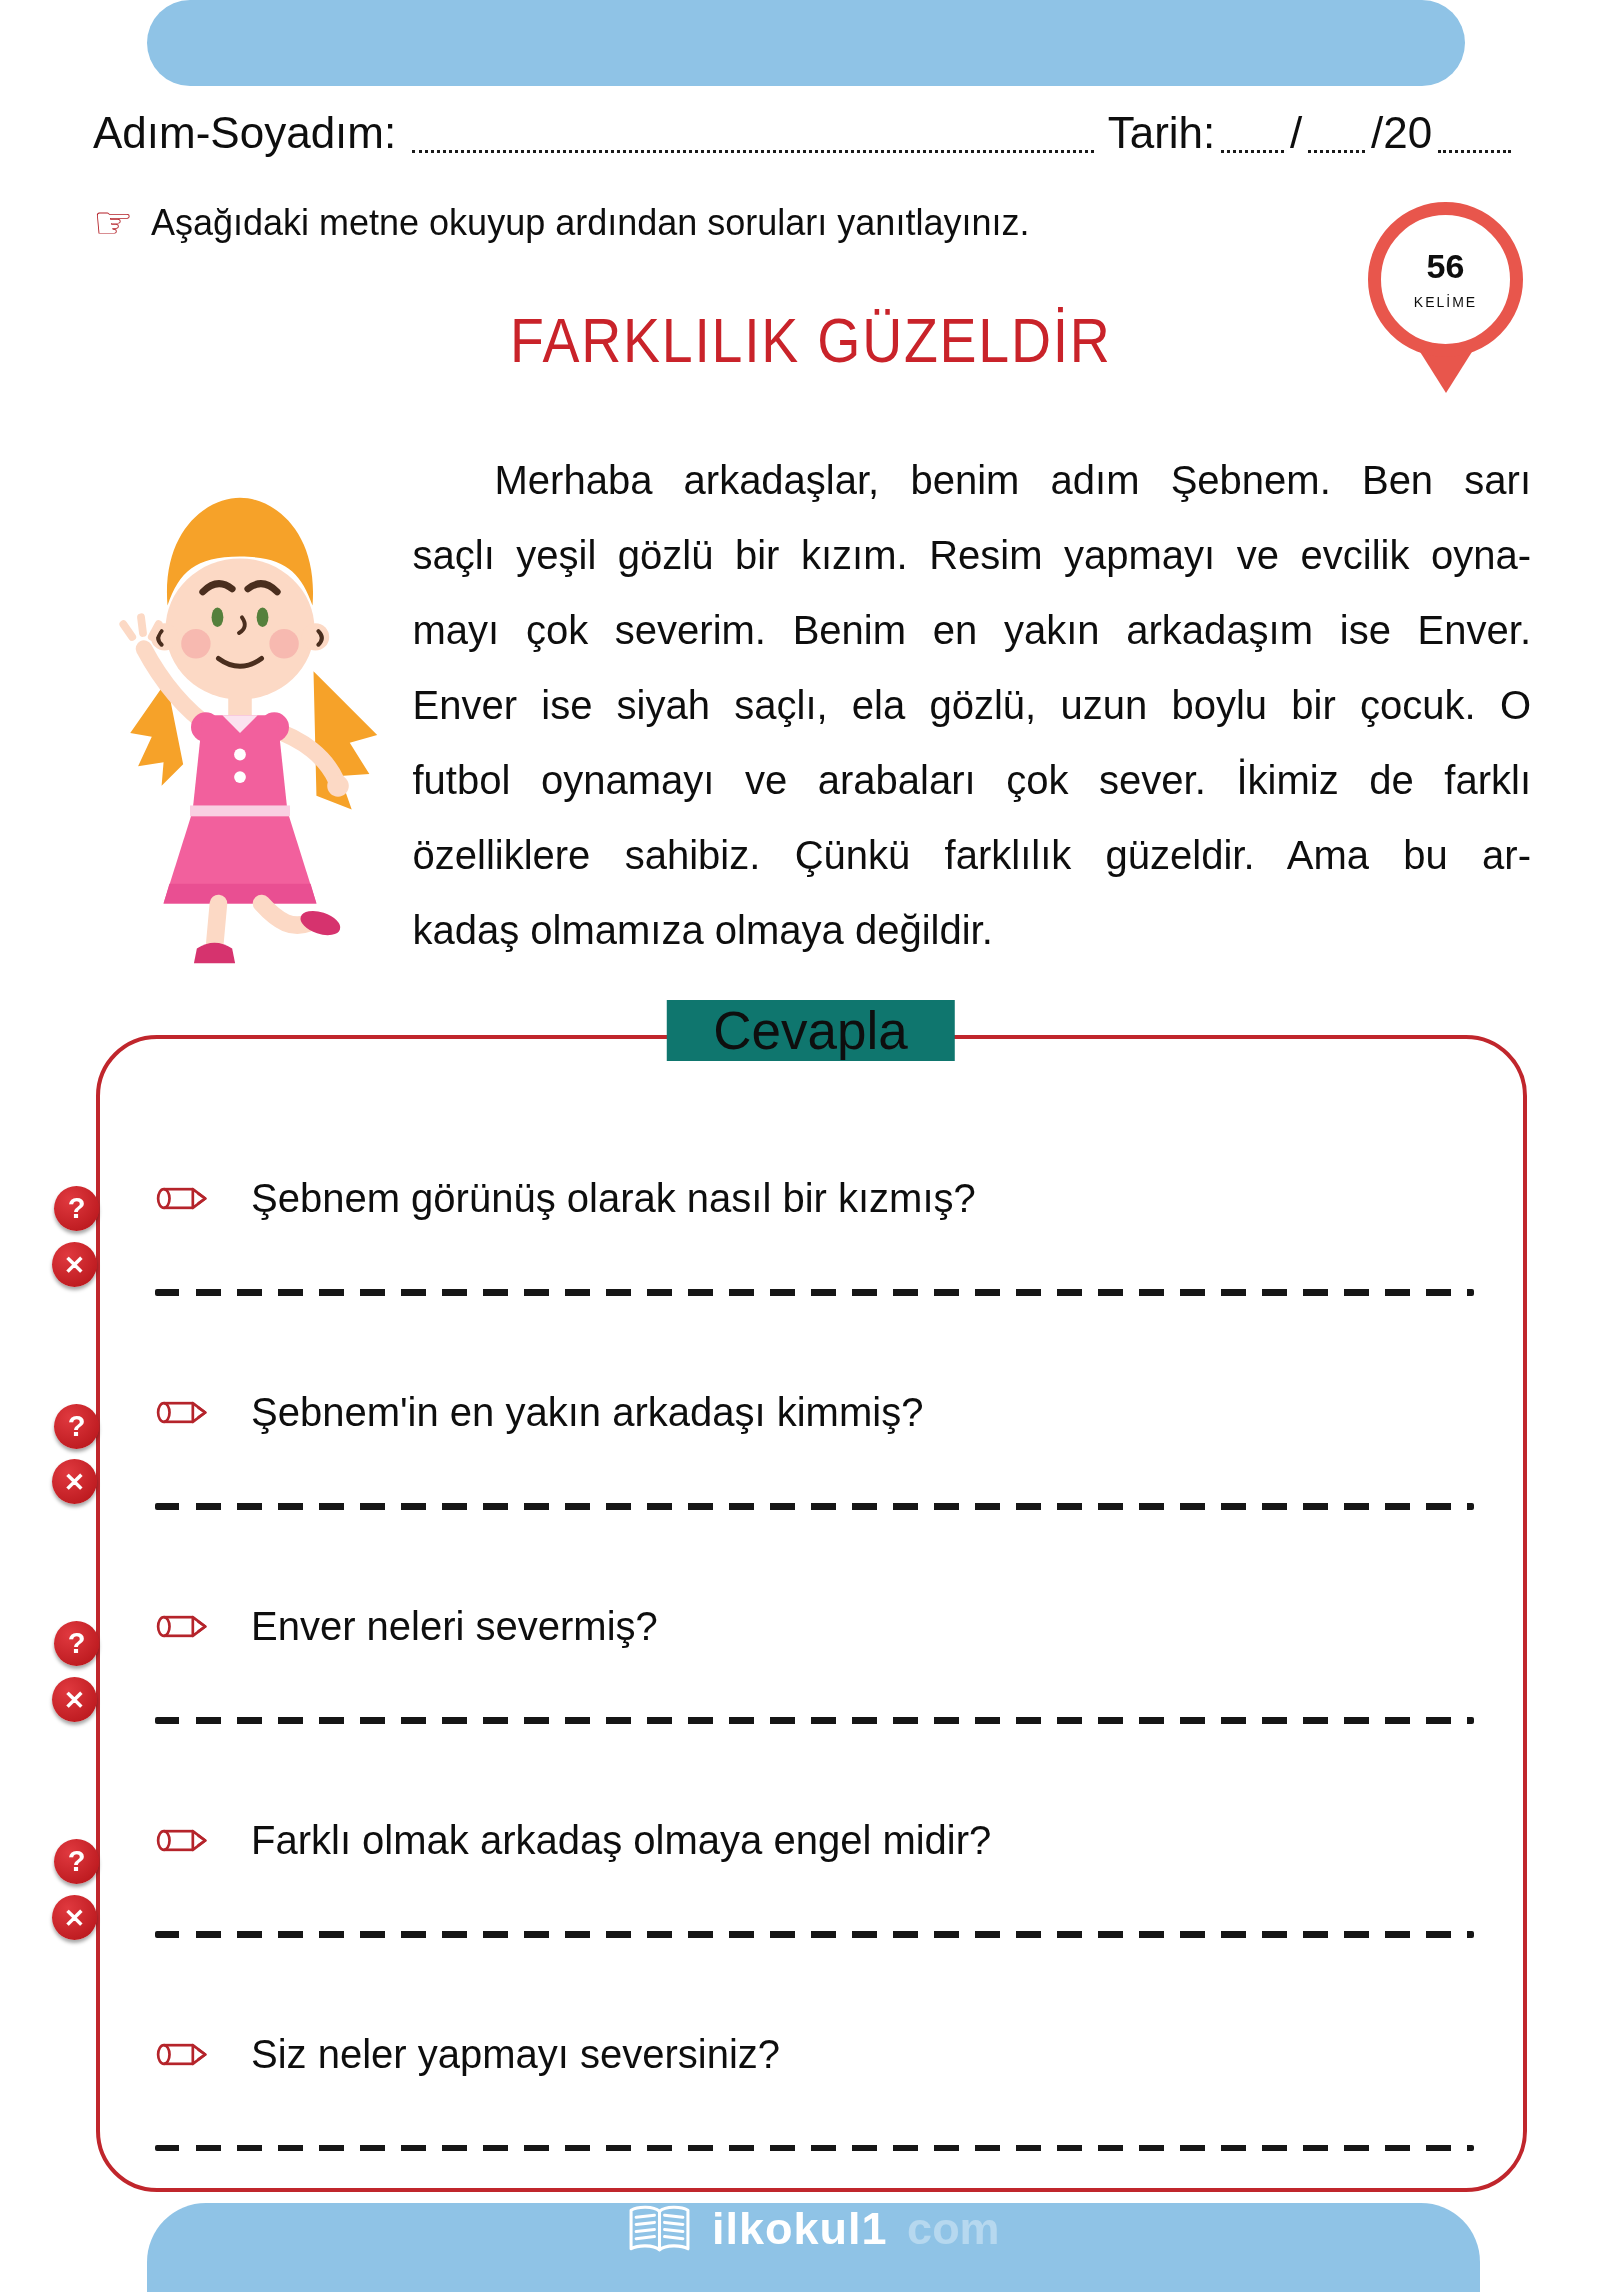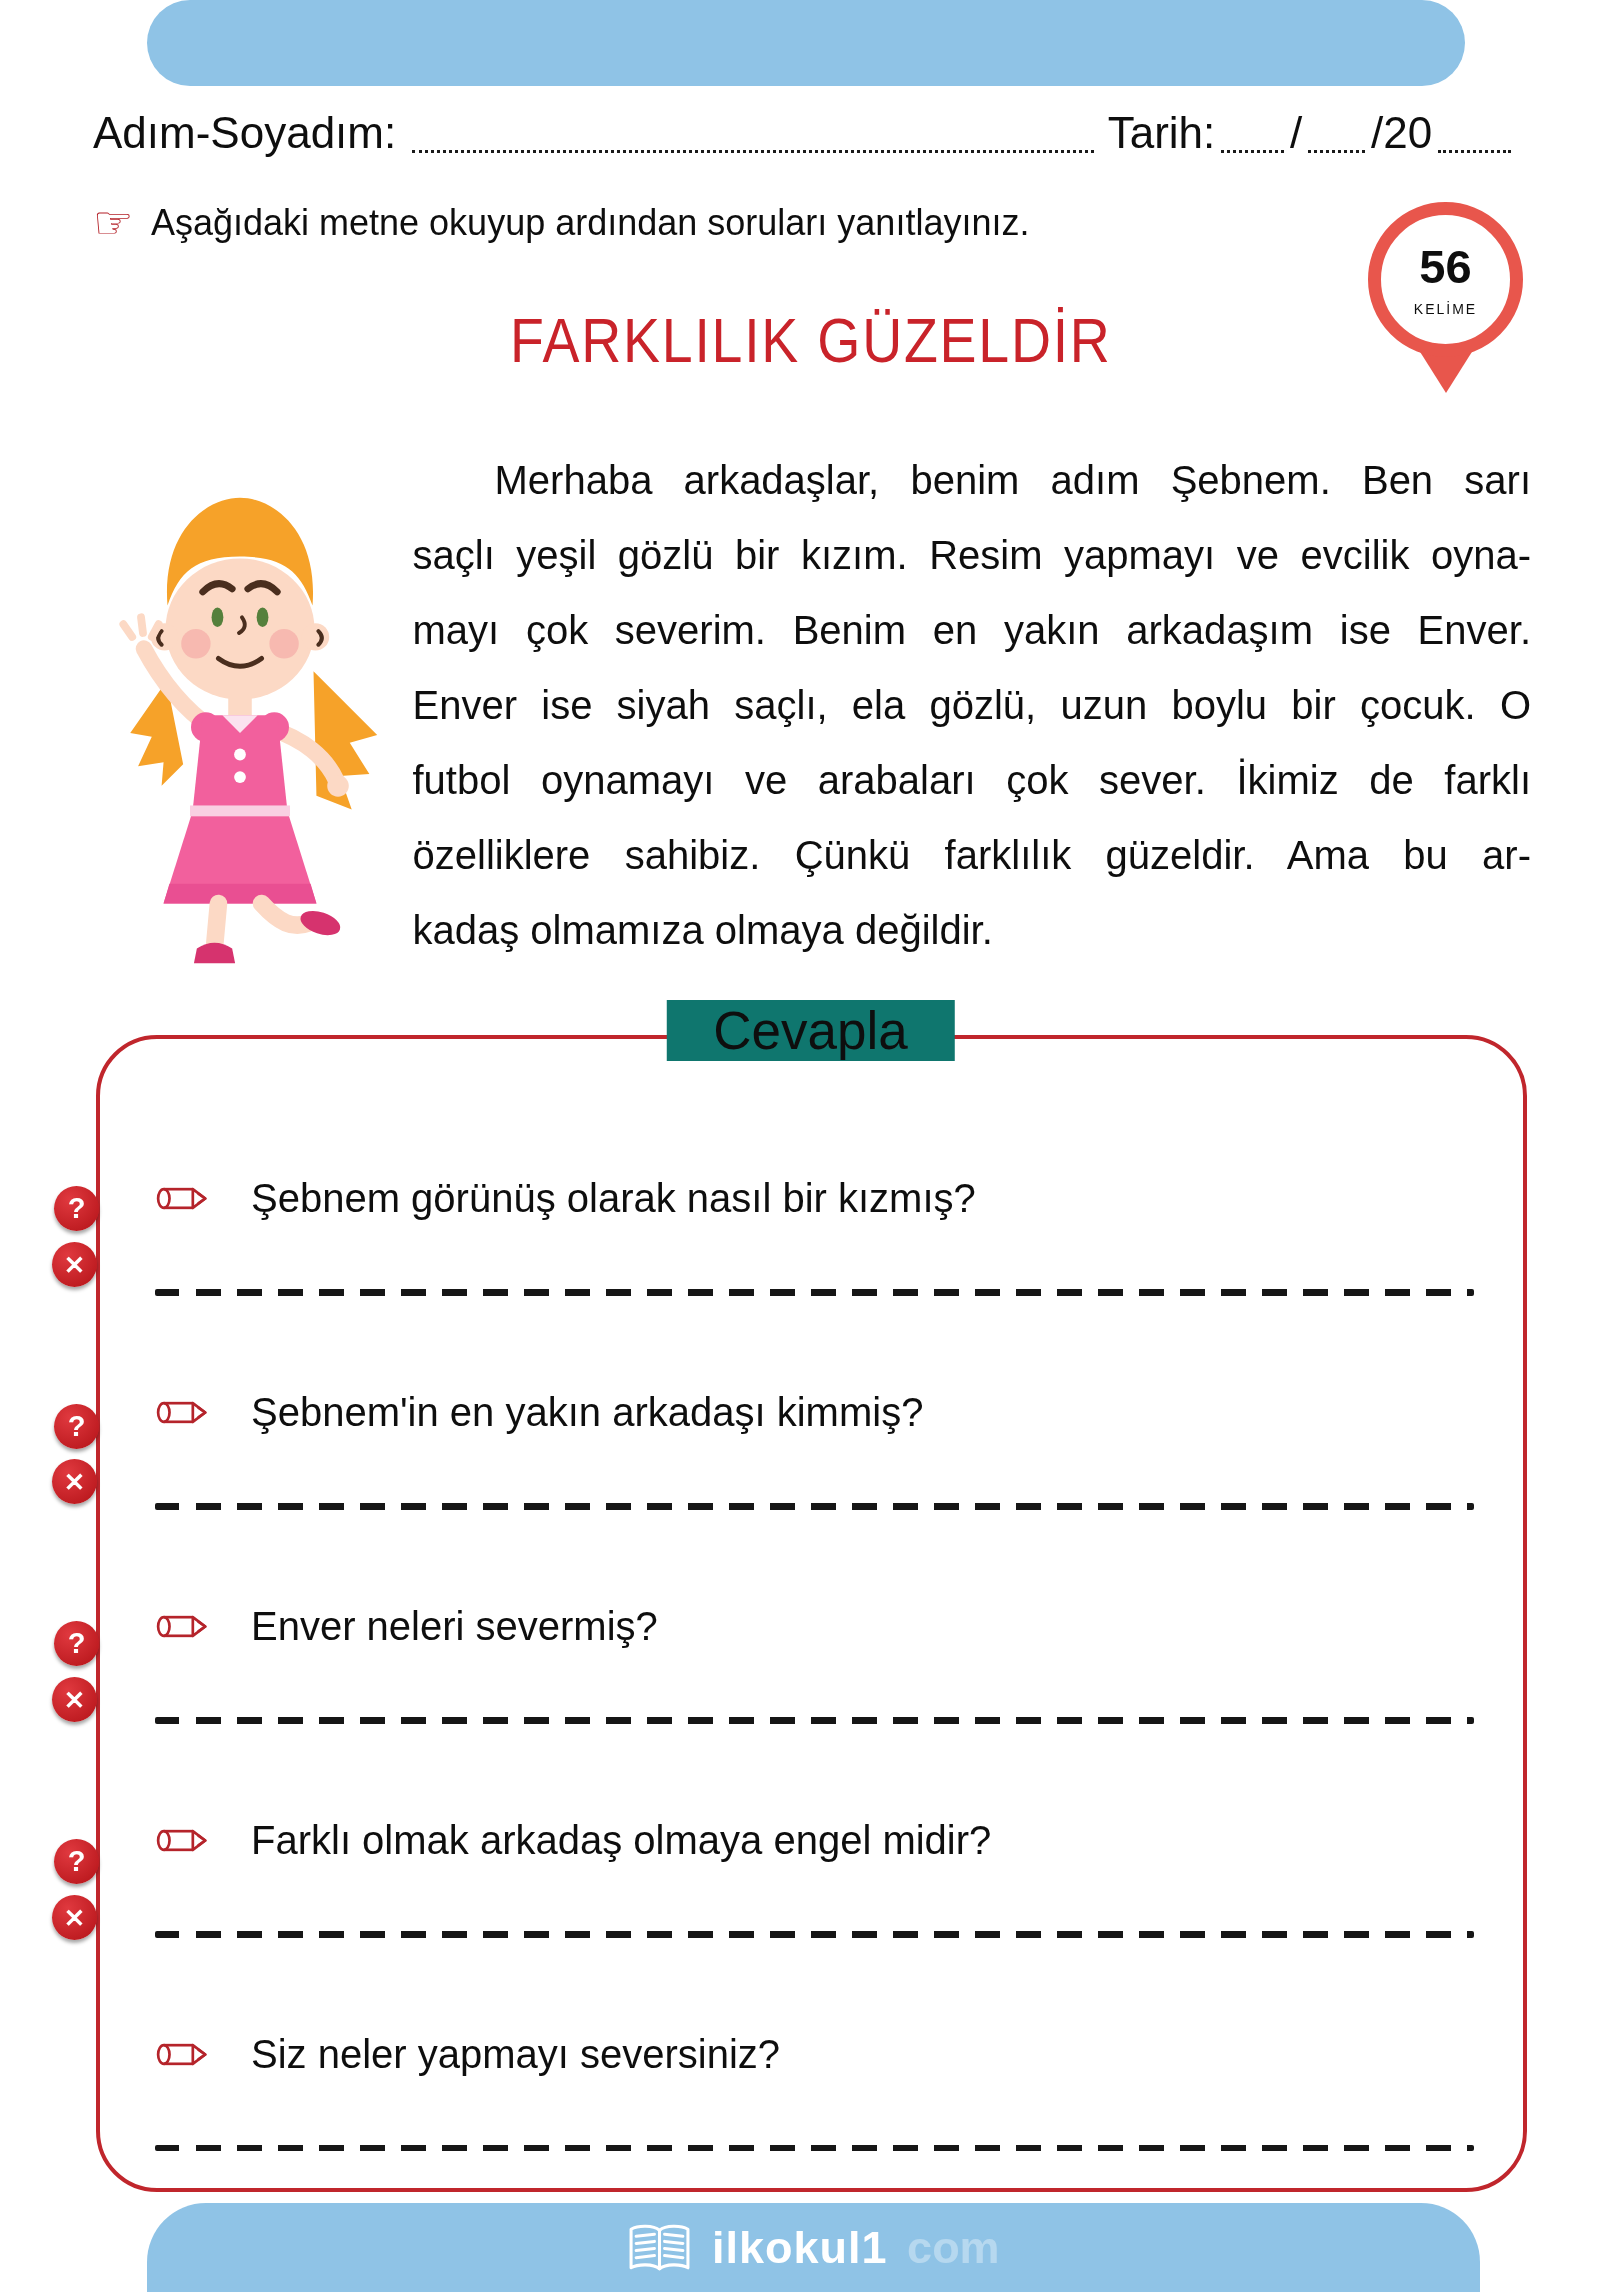--- a/index.html
+++ b/index.html
@@ -26,21 +26,21 @@
     font-size:36px;
   }
   .hand{color:#b5242b;font-size:45px;font-family:"DejaVu Sans",sans-serif;line-height:1;}
   
   .badge{position:absolute;left:1368px;top:202px;width:155px;text-align:center;}
   .badge-circle{
     box-sizing:border-box;width:155px;height:155px;border:13.7px solid #e8564c;border-radius:50%;
     background:#fff;display:flex;flex-direction:column;align-items:center;justify-content:center;
     position:relative;z-index:2;
   }
-  .badge-count{font-size:47px;font-weight:bold;line-height:1;}
+  .badge-count{font-size:34px;font-weight:bold;line-height:1;}
   .badge-unit{font-size:14px;letter-spacing:2px;margin-top:11px;}
   .badge-tail{
     width:0;height:0;margin:-29px auto 0;position:relative;z-index:1;
     border-left:41px solid transparent;border-right:41px solid transparent;
     border-top:65px solid #e8564c;
   }
   
   .title{position:absolute;left:0;right:0;top:304px;text-align:center;
     font-size:63px;color:#c9232a;font-weight:500;}
   .title span{display:inline-block;transform:scaleX(.88);letter-spacing:2px;}
@@ -72,21 +72,21 @@
     position:absolute;width:45px;height:45px;border-radius:50%;z-index:3;
     background:radial-gradient(circle at 35% 30%,#e0393f,#b31217);
     color:#fff;display:flex;align-items:center;justify-content:center;
     font-weight:bold;box-shadow:0 2.9px 3.9px rgba(0,0,0,.35);
   }
   .marker.q{font-size:29px;left:54px;}
   .marker.x{font-size:25.5px;left:52px;}
   
   .footer{
     position:absolute;left:147px;bottom:0;width:1333px;height:90px;background:#8fc3e6;
-    border-radius:59px 59px 0 0;display:flex;align-items:center;justify-content:center;gap:19.6px;
+    border-radius:59px 59px 0 0;display:flex;justify-content:center;gap:19.6px;
   }
   .book-icon svg{width:65px;height:53px;display:block;}
   .brand{color:#fff;font-size:45px;font-weight:bold;letter-spacing:1px;}
   .brand-suffix{color:rgba(255,255,255,.35);font-size:45px;font-weight:bold;}
 </style>
 </head>
 <body>
 
 <div class="page">
 

